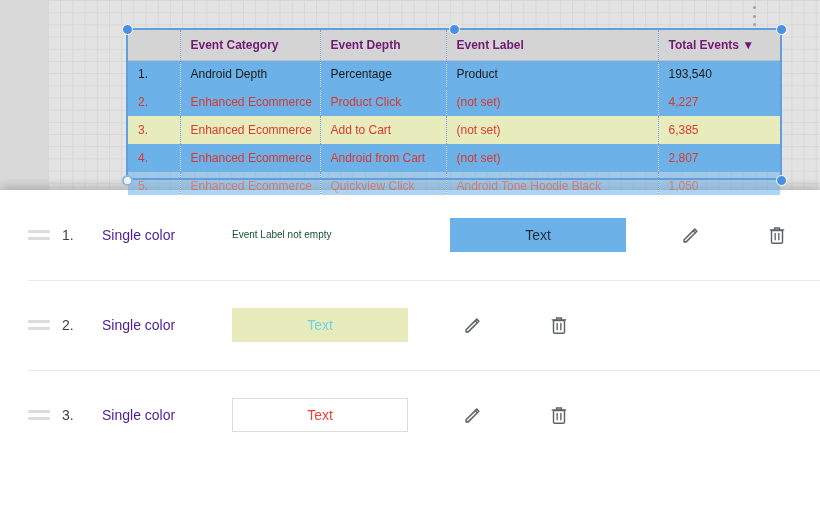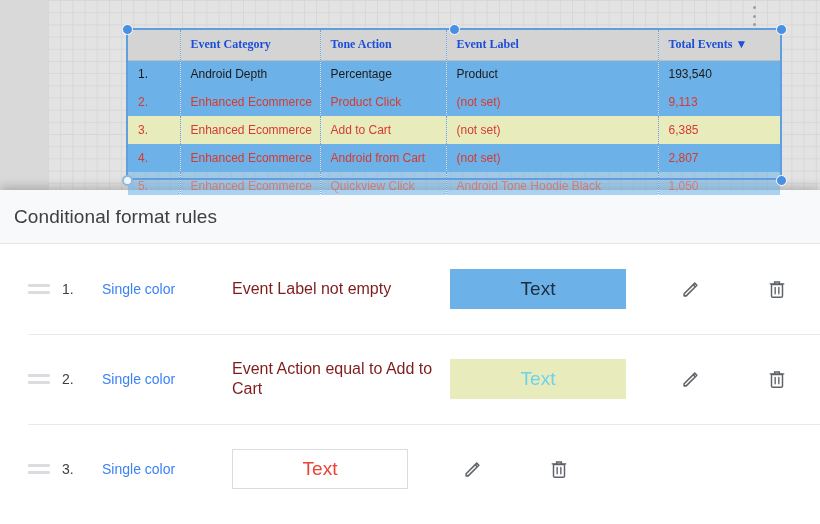--- a/index.html
+++ b/index.html
@@ -101,25 +101,24 @@
     text-align: left;
     vertical-align: middle;
     white-space: nowrap;
     overflow: hidden;
     border-right: 1px dotted #6aa5de;
     box-sizing: border-box;
   }
   table.rpt th.last, table.rpt td.last { border-right: none; }
   table.rpt thead th {
     background: #d4d4d4;
-    color: #1d4ed8;
+    color: #701a75;
     font-weight: bold;
     border-bottom: 1px solid #bdbdbd;
     height: 30px;
-    font-family: Liberation Serif, serif;
   }
   .col-idx  { width: 52px; }
   .col-cat  { width: 140px; }
   .col-act  { width: 126px; }
   .col-lbl  { width: 212px; }
   .col-tot  { width: 122px; text-align: center; }
 
   tr.r-blue   td { background: #6cb2e8; color: #1a1a1a; }
   tr.r-yellow td { background: #e8ecbd; color: #1a1a1a; }
   tr.ec td.ecc { color: #d73a2e; }
@@ -182,37 +181,37 @@
   .rule-index {
     flex: 0 0 52px;
     font-size: 14px;
     color: #3c4043;
     padding-left: 12px;
     box-sizing: border-box;
   }
   .rule-type {
     flex: 0 0 130px;
     font-size: 14px;
-    color: #3b82f6;
+    color: #4c1d95;
   }
   .rule-desc {
     flex: 1 1 auto;
-    font-size: 16px;
-    color: #7f1d1d;
+    font-size: 10px;
+    color: #14532d;
     line-height: 20px;
     max-width: 220px;
     padding-right: 10px;
   }
   .swatch {
     flex: 0 0 176px;
-    height: 40px;
+    height: 34px;
     display: flex;
     align-items: center;
     justify-content: center;
-    font-size: 19px;
+    font-size: 14px;
     box-sizing: border-box;
     margin-right: 48px;
   }
   .rule-actions {
     flex: 0 0 120px;
     display: flex;
     align-items: center;
     justify-content: space-between;
   }
   .icon-btn {
@@ -236,42 +235,42 @@
     <span></span>
     <span></span>
   </div>
 
   <div id="report-table">
     <table class="rpt">
       <thead>
         <tr>
           <th class="col-idx"></th>
           <th class="col-cat">Event Category</th>
-          <th class="col-act">Tone Action</th>
+          <th class="col-act">Event Depth</th>
           <th class="col-lbl">Event Label</th>
           <th class="col-tot last">
             <span>Total Events</span>
             <span>▼</span>
           </th>
         </tr>
       </thead>
       <tbody id="rpt-body">
           <tr class="r-blue">
             <td class="col-idx">1.</td>
             <td class="col-cat">Android Depth</td>
             <td class="col-act">Percentage</td>
             <td class="col-lbl">Product</td>
             <td class="col-tot last num">193,540</td>
           </tr>
           <tr class="r-blue ec">
             <td class="col-idx ecc">2.</td>
             <td class="col-cat ecc">Enhanced Ecommerce</td>
             <td class="col-act ecc">Product Click</td>
             <td class="col-lbl ecc">(not set)</td>
-            <td class="col-tot last num ecc">9,113</td>
+            <td class="col-tot last num ecc">4,227</td>
           </tr>
           <tr class="r-yellow ec">
             <td class="col-idx ecc">3.</td>
             <td class="col-cat ecc">Enhanced Ecommerce</td>
             <td class="col-act ecc">Add to Cart</td>
             <td class="col-lbl ecc">(not set)</td>
             <td class="col-tot last num ecc">6,385</td>
           </tr>
           <tr class="r-blue ec">
             <td class="col-idx ecc">4.</td>
@@ -293,23 +292,20 @@
 
   <div class="sel-outline"></div>
   <div class="handle" style="left:122px; top:24px;"></div>
   <div class="handle" style="left:449px; top:24px;"></div>
   <div class="handle" style="left:776px; top:24px;"></div>
   <div class="handle hollow" style="left:122px; top:175px;"></div>
   <div class="handle" style="left:776px; top:175px;"></div>
 </div>
 
 <div id="dialog">
-  <div id="dialog-header">
-    <div id="dialog-title">Conditional format rules</div>
-  </div>
   <div id="rules-list">
       <div class="rule-row">
         <div class="drag-handle">
           <i></i>
           <i></i>
         </div>
         <div class="rule-index">1.</div>
         <div class="rule-type">Single color</div>
         <div class="rule-desc">Event Label not empty</div>
         <div class="swatch" style="background: rgb(108, 178, 232); color: rgb(31, 45, 61); border: 1px solid transparent;">
@@ -331,21 +327,20 @@
           </div>
         </div>
       </div>
       <div class="rule-row">
         <div class="drag-handle">
           <i></i>
           <i></i>
         </div>
         <div class="rule-index">2.</div>
         <div class="rule-type">Single color</div>
-        <div class="rule-desc">Event Action equal to Add to Cart</div>
         <div class="swatch" style="background: rgb(232, 236, 189); color: rgb(111, 211, 232); border: 1px solid transparent;">
           <span>Text</span>
         </div>
         <div class="rule-actions">
           <div class="icon-btn">
             <svg width="22" height="22" viewBox="0 0 24 24">
               <path d="M4.5 17.2 16.1 5.6l2.3 2.3L6.8 19.5H4.5z" fill="none" stroke="#5f6368" stroke-width="1.7" stroke-linejoin="round"></path>
               <path d="M14.4 7.3l2.3 2.3" stroke="#5f6368" stroke-width="1.7"></path>
             </svg>
           </div>

